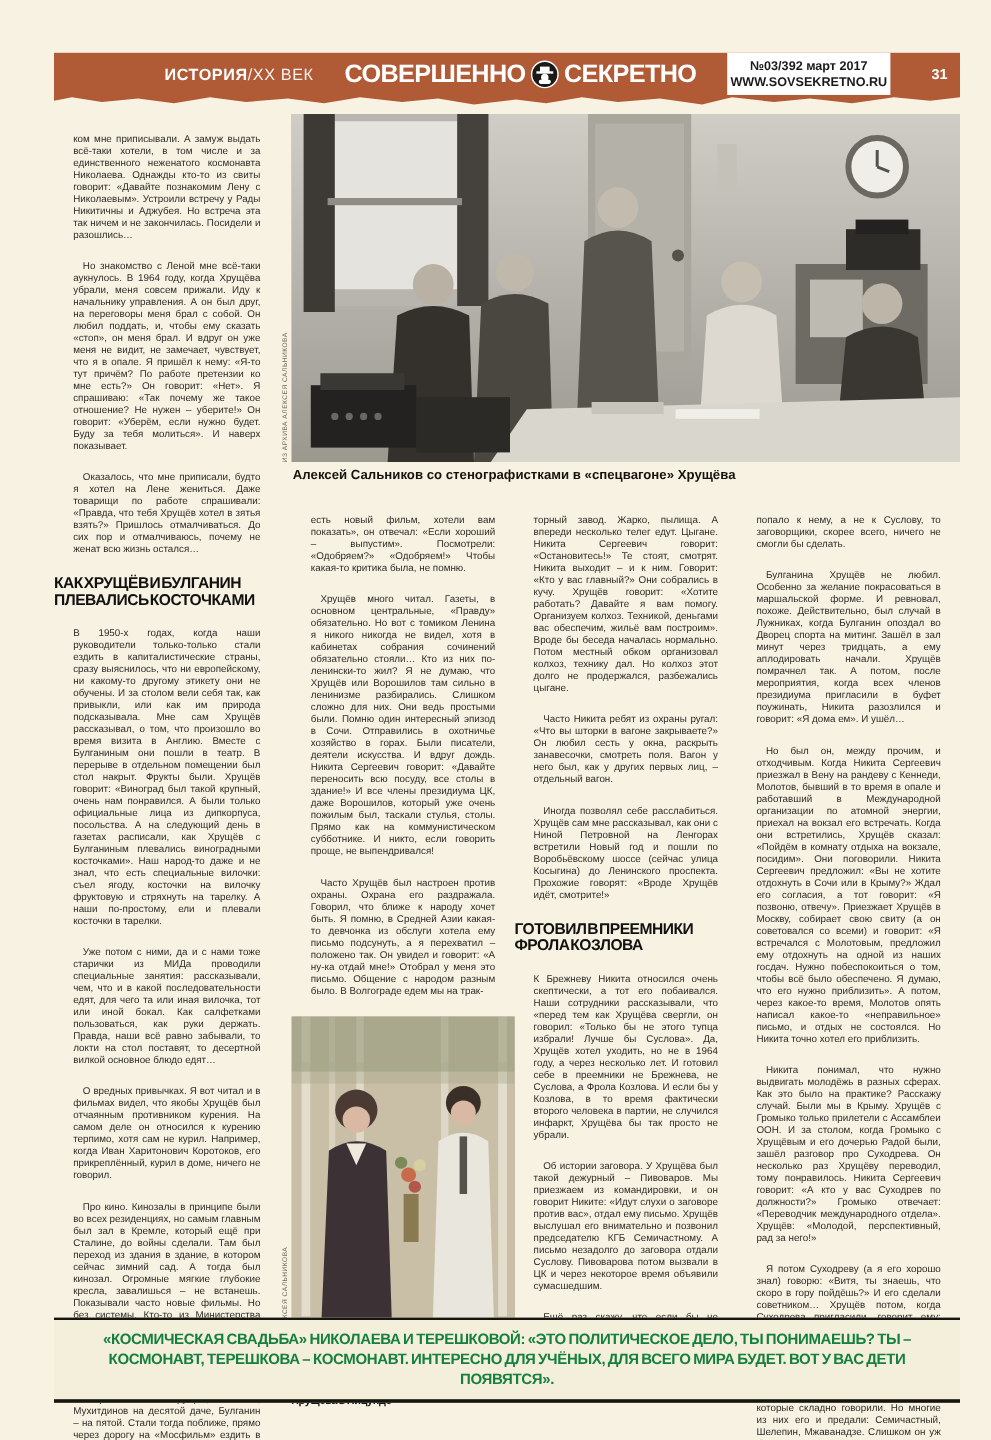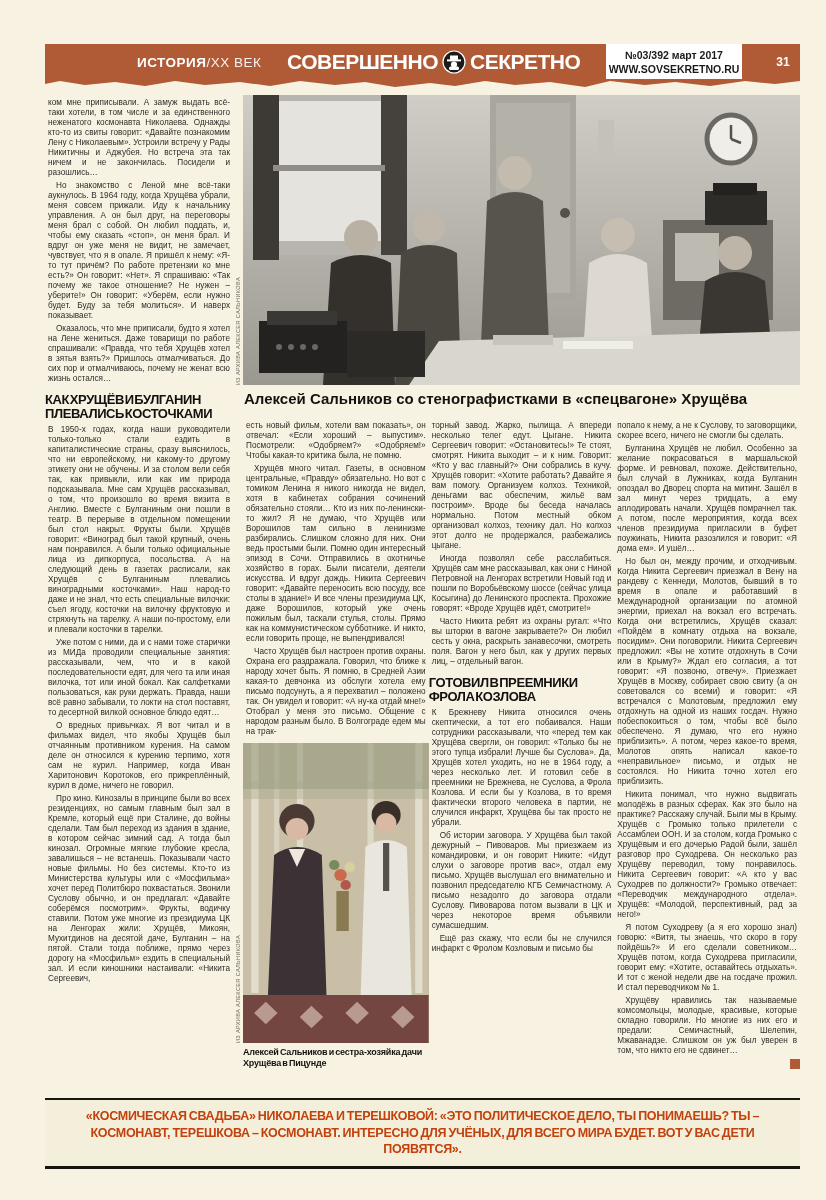--- a/index.html
+++ b/index.html
@@ -12,40 +12,40 @@
   .hdr-section b{font-weight:bold;}
   .hdr-section span{font-weight:normal;opacity:.92;}
   .brand{display:flex;align-items:center;margin:0 auto;color:#fff;font-weight:bold;font-size:21px;letter-spacing:-.5px;white-space:nowrap;}
   .brand .emblem{width:24px;height:24px;margin:0 4px;flex:0 0 auto;}
   .issue-box{background:#fff;color:#1c1a18;width:136px;display:flex;flex-direction:column;align-items:center;justify-content:center;font-weight:bold;font-size:10.5px;line-height:1.35;text-align:center;}
   .pagenum-box{width:34px;display:flex;align-items:center;justify-content:center;color:#fff;font-weight:bold;font-size:12px;padding-left:24px;}
   .torn-edge{position:absolute;left:45px;top:79px;width:755px;height:9px;display:block;}
 
   
   .content{position:absolute;left:45px;top:95px;width:755px;display:grid;grid-template-columns:188px 1fr;column-gap:10px;}
-  .para{font-size:8.2px;line-height:1.22;text-align:justify;color:#2e2c29;margin:3px;text-indent:8px;}
+  .para{font-size:8.2px;line-height:1.22;text-align:justify;color:#2e2c29;margin:16px;text-indent:8px;}
   .para.cont{text-indent:0;}
   .subhead{font-weight:bold;color:#121110;font-size:13px;line-height:1.08;letter-spacing:-.4px;word-spacing:-2.5px;margin:9px 0 4px 0;}
 
   
   .photo-top{position:relative;width:557px;height:290px;background:#9a9892;}
   .photo-top svg{display:block;width:100%;height:100%;}
   .photo-credit{position:absolute;left:-8px;bottom:0;writing-mode:vertical-rl;transform:rotate(180deg);font-size:5.5px;letter-spacing:.4px;color:#6f6a5f;white-space:nowrap;}
-  .caption{font-weight:bold;font-size:15px;color:#15130f;margin:5px 0 9px 1px;line-height:1.25;}
+  .caption{font-weight:bold;font-size:11px;color:#15130f;margin:5px 0 9px 1px;line-height:1.25;}
   .text-cols{display:grid;grid-template-columns:repeat(3,1fr);}
 
   .photo-bottom{position:relative;width:100%;height:300px;margin-top:6px;background:#b9b09a;}
   .photo-bottom svg{display:block;width:100%;height:100%;}
   .caption-sm{font-weight:bold;font-size:9px;color:#15130f;margin:4px 0 0 0;line-height:1.25;letter-spacing:-.2px;word-spacing:-1px;}
 
   .end-square{width:10px;height:10px;background:#b05a36;margin:3px 0 0 auto;}
 
   
   .quote-banner{position:absolute;left:45px;top:1098px;width:755px;box-sizing:border-box;background:#f4efdb;border-top:2.5px solid #17150f;border-bottom:3.5px solid #17150f;padding:8px 26px;text-align:center;}
-  .quote-banner p{margin:0;font-weight:bold;font-size:12.5px;line-height:1.32;color:#c2410c;letter-spacing:-.3px;word-spacing:-1px;}
+  .quote-banner p{margin:0;font-weight:bold;font-size:12.5px;line-height:1.32;color:#15803d;letter-spacing:-.3px;word-spacing:-1px;}
 </style>
 </head>
 <body>
 
 <div class="page">
 
   <div class="header-bar">
     <div class="hdr-section">
       <b>ИСТОРИЯ</b>
         <span>/XX ВЕК</span>
@@ -186,22 +186,22 @@
               <rect x="102" y="262" width="16" height="16" fill="#b99a90" transform="rotate(45 110 270)"></rect>
               <rect x="146" y="266" width="16" height="16" fill="#b99a90" transform="rotate(45 154 274)"></rect>
             </svg>
             <div class="photo-credit">ИЗ АРХИВА АЛЕКСЕЯ САЛЬНИКОВА</div>
           </div>
           <div class="caption-sm">Алексей Сальников и сестра-хозяйка дачи Хрущёва в Пицунде</div>
         </div>
 
         <div>
           <p class="para cont">торный завод. Жарко, пылища. А впереди несколько телег едут. Цыгане. Никита Сергеевич говорит: «Остановитесь!» Те стоят, смотрят. Никита выходит – и к ним. Говорит: «Кто у вас главный?» Они собрались в кучу. Хрущёв говорит: «Хотите работать? Давайте я вам помогу. Организуем колхоз. Техникой, деньгами вас обеспечим, жильё вам построим». Вроде бы беседа началась нормально. Потом местный обком организовал колхоз, технику дал. Но колхоз этот долго не продержался, разбежались цыгане.</p>
+          <p class="para">Часто Никита ребят из охраны ругал: «Что вы шторки в вагоне закрываете?» Он любил сесть у окна, раскрыть занавесочки, смотреть поля. Вагон у него был, как у других первых лиц, – отдельный вагон.</p>
           <p class="para">Иногда позволял себе расслабиться. Хрущёв сам мне рассказывал, как они с Ниной Петровной на Ленгорах встретили Новый год и пошли по Воробьёвскому шоссе (сейчас улица Косыгина) до Ленинского проспекта. Прохожие говорят: «Вроде Хрущёв идёт, смотрите!»</p>
-          <p class="para">Часто Никита ребят из охраны ругал: «Что вы шторки в вагоне закрываете?» Он любил сесть у окна, раскрыть занавесочки, смотреть поля. Вагон у него был, как у других первых лиц, – отдельный вагон.</p>
           <h2 class="subhead">ГОТОВИЛ В ПРЕЕМНИКИ ФРОЛА КОЗЛОВА</h2>
           <p class="para cont">К Брежневу Никита относился очень скептически, а тот его побаивался. Наши сотрудники рассказывали, что «перед тем как Хрущёва свергли, он говорил: «Только бы не этого тупца избрали! Лучше бы Суслова». Да, Хрущёв хотел уходить, но не в 1964 году, а через несколько лет. И готовил себе в преемники не Брежнева, не Суслова, а Фрола Козлова. И если бы у Козлова, в то время фактически второго человека в партии, не случился инфаркт, Хрущёва бы так просто не убрали.</p>
           <p class="para">Об истории заговора. У Хрущёва был такой дежурный – Пивоваров. Мы приезжаем из командировки, и он говорит Никите: «Идут слухи о заговоре против вас», отдал ему письмо. Хрущёв выслушал его внимательно и позвонил председателю КГБ Семичастному. А письмо незадолго до заговора отдали Суслову. Пивоварова потом вызвали в ЦК и через некоторое время объявили сумасшедшим.</p>
           <p class="para">Ещё раз скажу, что если бы не случился инфаркт с Фролом Козловым и письмо бы</p>
         </div>
 
         <div>
           <p class="para cont">попало к нему, а не к Суслову, то заговорщики, скорее всего, ничего не смогли бы сделать.</p>
           <p class="para">Булганина Хрущёв не любил. Особенно за желание покрасоваться в маршальской форме. И ревновал, похоже. Действительно, был случай в Лужниках, когда Булганин опоздал во Дворец спорта на митинг. Зашёл в зал минут через тридцать, а ему аплодировать начали. Хрущёв помрачнел так. А потом, после мероприятия, когда всех членов президиума пригласили в буфет поужинать, Никита разозлился и говорит: «Я дома ем». И ушёл…</p>
           <p class="para">Но был он, между прочим, и отходчивым. Когда Никита Сергеевич приезжал в Вену на рандеву с Кеннеди, Молотов, бывший в то время в опале и работавший в Международной организации по атомной энергии, приехал на вокзал его встречать. Когда они встретились, Хрущёв сказал: «Пойдём в комнату отдыха на вокзале, посидим». Они поговорили. Никита Сергеевич предложил: «Вы не хотите отдохнуть в Сочи или в Крыму?» Ждал его согласия, а тот говорит: «Я позвоню, отвечу». Приезжает Хрущёв в Москву, собирает свою свиту (а он советовался со всеми) и говорит: «Я встречался с Молотовым, предложил ему отдохнуть на одной из наших госдач. Нужно побеспокоиться о том, чтобы всё было обеспечено. Я думаю, что его нужно приблизить». А потом, через какое-то время, Молотов опять написал какое-то «неправильное» письмо, и отдых не состоялся. Но Никита точно хотел его приблизить.</p>

